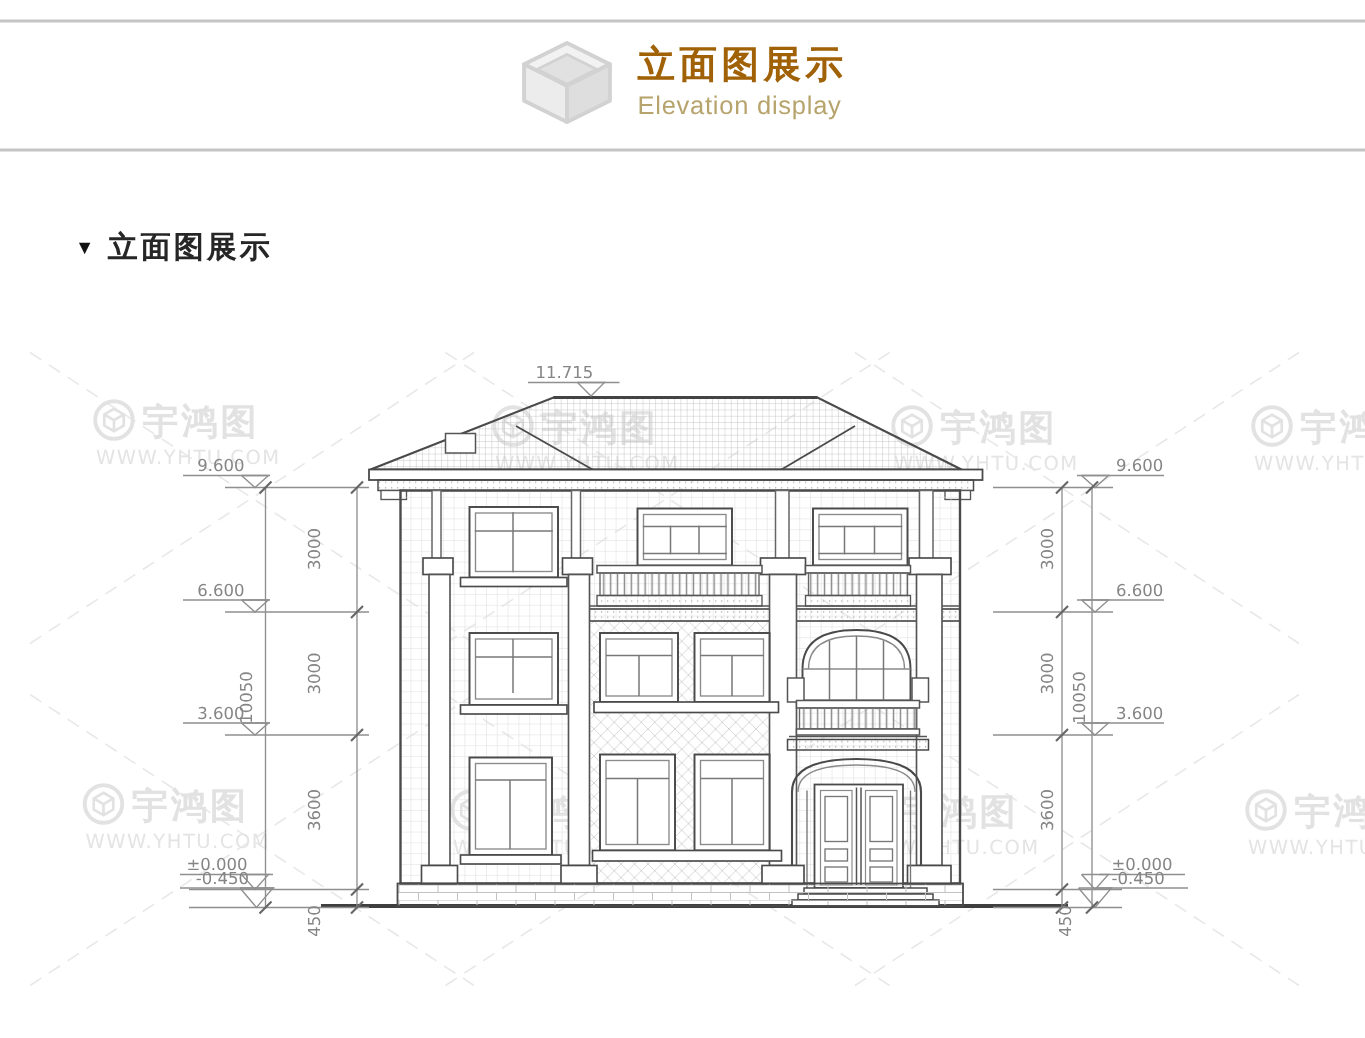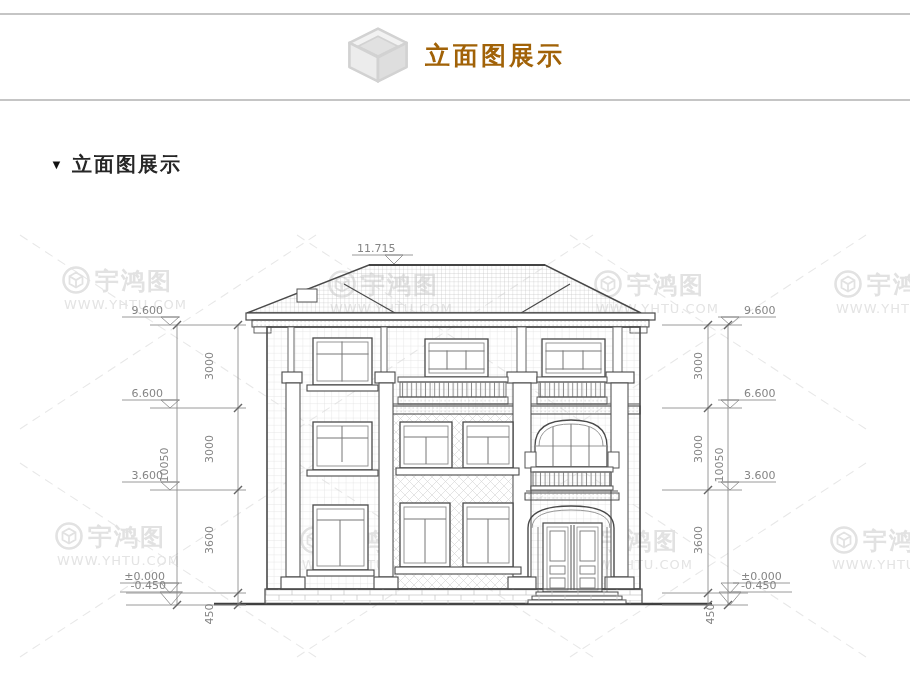--- a/index.html
+++ b/index.html
@@ -35,20 +35,21 @@
     <svg class="logo" viewBox="0 0 60 56">
       <g fill="none" stroke="#d2d2d2" stroke-width="2.4" stroke-linejoin="round">
         <polygon points="30,4 56,17 30,30 4,17" fill="#f2f2f2"></polygon>
         <polygon points="30,11 48,20 30,29 12,20" fill="#e1e1e1" stroke-width="1.6"></polygon>
         <polygon points="4,17 30,30 30,52 4,39" fill="#ececec"></polygon>
         <polygon points="56,17 30,30 30,52 56,39" fill="#dedede"></polygon>
       </g>
     </svg>
     <div class="titles">
       <span class="title">立面图展示</span>
+      <span class="subtitle">Elevation display</span>
     </div>
   </div>
 
   <div class="section">
     <span class="tri">▼</span>
     <span class="stitle">立面图展示</span>
   </div>
 
   <svg class="drawing" width="910" height="692" viewBox="0 0 910 692">
     <defs>

